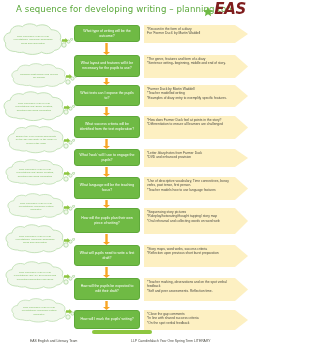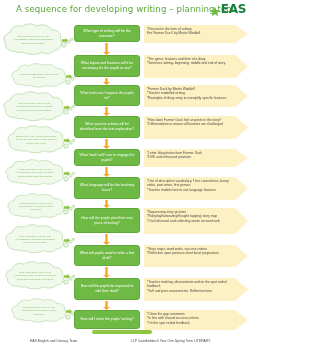--- a/index.html
+++ b/index.html
@@ -13,22 +13,22 @@
   
   .header{position:absolute;left:0;top:0;width:250px;height:21px;}
   .title{
     position:absolute;left:16px;top:4px;width:180px;
     font-size:8.6px;color:#5aa83a;letter-spacing:.1px;white-space:nowrap;
     font-family:"DejaVu Sans",sans-serif;
   }
   .logo{position:absolute;right:4px;top:2px;height:15px;display:flex;align-items:center;}
   .logo .star{width:12px;height:12px;display:block;}
   .logo .eas{
-    font-size:12px;font-weight:bold;color:#15803d;letter-spacing:-.3px;
-    font-family:"DejaVu Sans",sans-serif;line-height:13px;margin-left:0px;
+    font-size:15px;font-weight:bold;color:#7f1d1d;letter-spacing:-.3px;
+    font-family:"DejaVu Sans",sans-serif;line-height:13px;margin-left:0px;font-style:italic;
   }
   .hdr-rule{position:absolute;left:0;top:20px;width:250px;height:1px;background:transparent;}
 
   
   .cloudcol{position:absolute;left:0;top:21px;width:74px;height:310px;}
   .cloud{position:absolute;}
   .cloud svg{display:block;}
   .cloudtxt{
     position:absolute;left:0;top:0;width:100%;height:100%;
     display:flex;align-items:center;justify-content:center;text-align:center;

